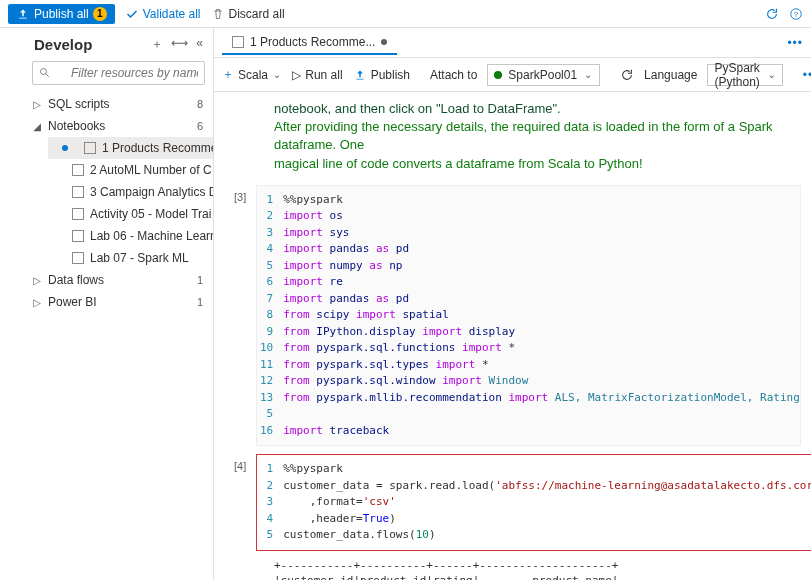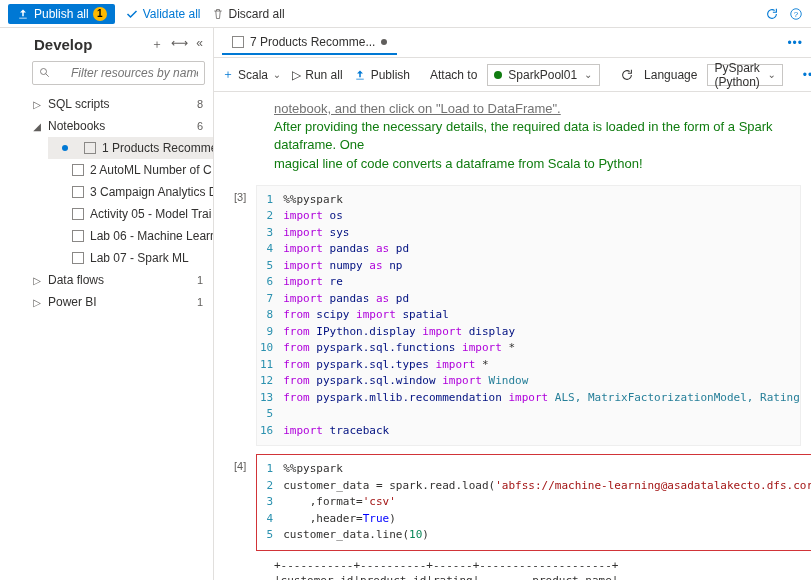--- a/index.html
+++ b/index.html
@@ -33,21 +33,21 @@
   .tabbar { height:30px; border-bottom:1px solid #e1dfdd; display:flex; align-items:center; padding:0 8px; justify-content:space-between;}
   .tab { display:flex; align-items:center; gap:6px; padding:4px 10px; border-bottom:2px solid #0078d4; font-size:12px;}
   .tab .dirty { width:6px;height:6px;background:#605e5c;border-radius:50%;}
   .nb-toolbar { height:34px; border-bottom:1px solid #e1dfdd; display:flex; align-items:center; padding:0 8px; gap:10px; font-size:12px; color:#323130; flex-wrap:nowrap;}
   .nb-toolbar .sep { width:1px; height:18px; background:#e1dfdd; }
   .nb-toolbar .item { display:flex; align-items:center; gap:4px; white-space:nowrap;}
   .attach-box, .lang-box { border:1px solid #c8c6c4; padding:1px 6px; display:flex; align-items:center; gap:6px; height:22px; }
   .attach-box .green-dot { width:8px;height:8px;background:#107c10;border-radius:50%;}
   .nb-body { flex:1; overflow:auto; padding:4px 12px 12px 20px; }
   .intro-text { color:#107c10; font-size:13px; margin:4px 10px 12px 40px; line-height:1.4;}
-  .intro-text .grey { color:#737373;text-decoration:underline; }
+  .intro-text .grey { color:#14532d; }
   .cell { display:flex; margin:8px 0; }
   .cell-gutter { width:40px; text-align:right; padding-right:10px; color:#605e5c; font-size:11px; padding-top:6px;}
   .cell-code { flex:1; background:#fafafa; border:1px solid #eee; padding:6px 0; font-family:Consolas,monospace; font-size:11px; line-height:1.5;}
   .cell.red .cell-code { border:1.5px solid #d13438; background:#fff;}
   .code-line { display:flex; }
   .ln { width:26px; text-align:right; color:#2b91af; padding-right:10px; user-select:none;}
   .code { white-space:pre; }
   .kw { color:#0000ff; } .kw2 { color:#af00db; } .str { color:#a31515; } .num { color:#098658; }
   .id { color:#001080; } .cls {color:#267f99;}
   .output { margin:6px 0 0 40px; font-family:Consolas,monospace; font-size:11px; white-space:pre; color:#323130; line-height:1.35;}
@@ -188,21 +188,21 @@
           </span>
         <span class="tree-count">1</span>
       </div>
     </div>
   </div>
 
   <div class="content">
     <div class="tabbar">
       <div class="tab">
         <span class="nb-icon"></span>
-        <span>7 Products Recomme...</span>
+        <span>1 Products Recomme...</span>
         <span class="dirty"></span>
       </div>
       <span class="more-dots">•••</span>
     </div>
 
     <div class="nb-toolbar">
       <div class="item">
           <span style="color:#0078d4">＋</span>
           <span>Scala</span>
           <span class="chev">⌄</span>
@@ -330,21 +330,21 @@
               <div class="code-line">
                 <span class="ln">3</span>
                 <span class="code"><span>    ,format=</span><span class="str">'csv'</span></span>
               </div>
               <div class="code-line">
                 <span class="ln">4</span>
                 <span class="code"><span>    ,header=</span><span class="kw">True</span><span>)</span></span>
               </div>
               <div class="code-line">
                 <span class="ln">5</span>
-                <span class="code"><span>customer_data.line(</span><span class="num">10</span><span>)</span></span>
+                <span class="code"><span>customer_data.flows(</span><span class="num">10</span><span>)</span></span>
               </div>
             </div>
           </div>
         </div>
 
       <div class="output" id="output-mount">+-----------+----------+------+--------------------+
 |customer_id|product_id|rating|        product_name|
 +-----------+----------+------+--------------------+
 |       1402|        29|     5|Gray with white s...|
 |      51036|         4|     3|     Brown SurfBoard|

